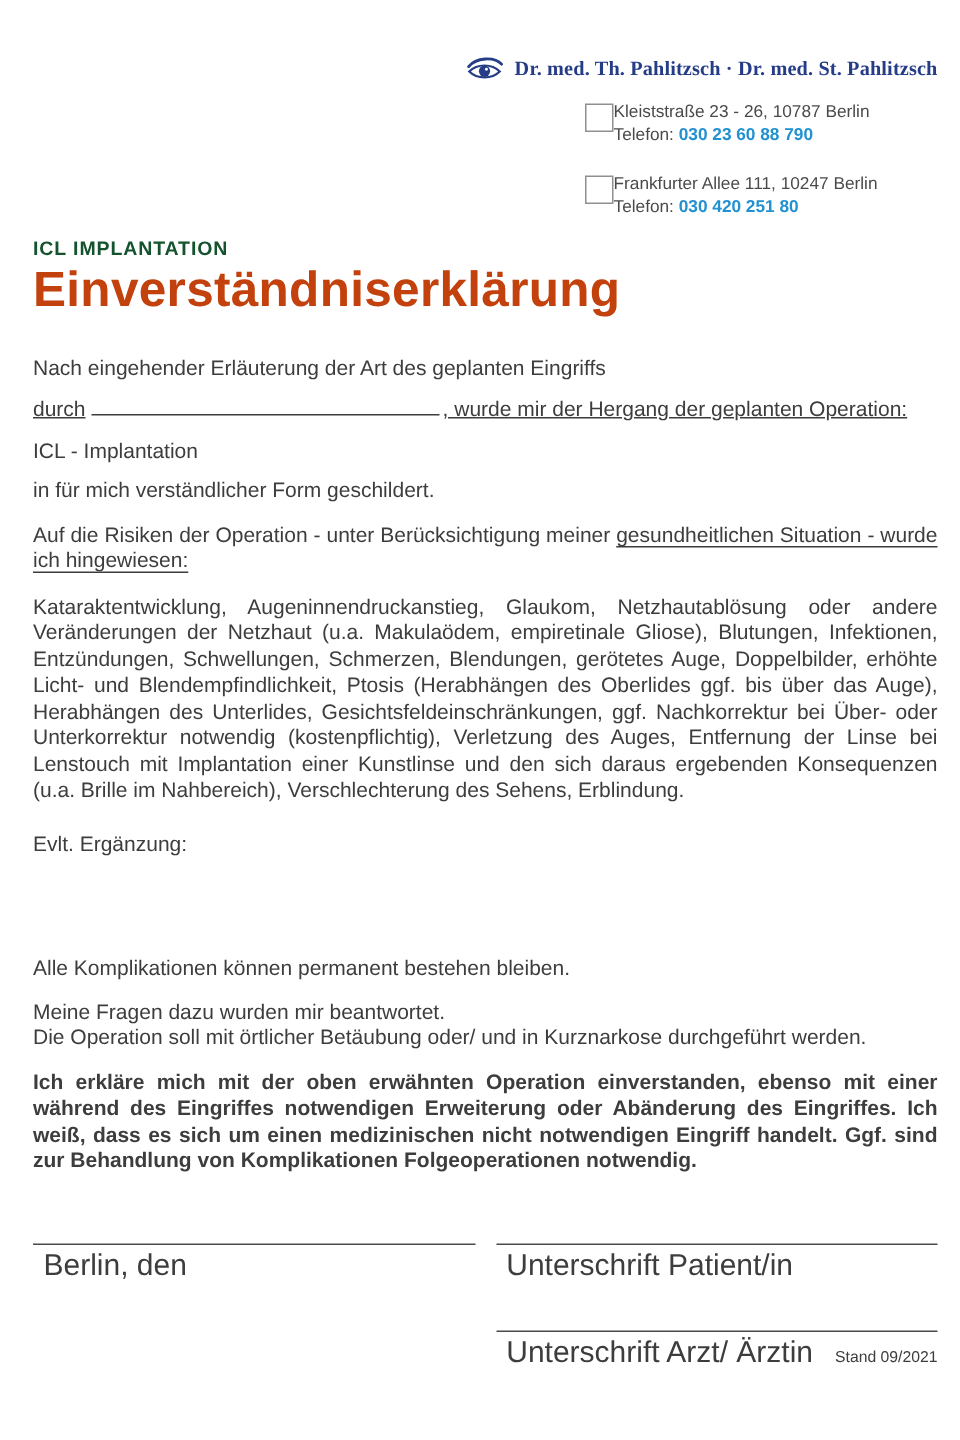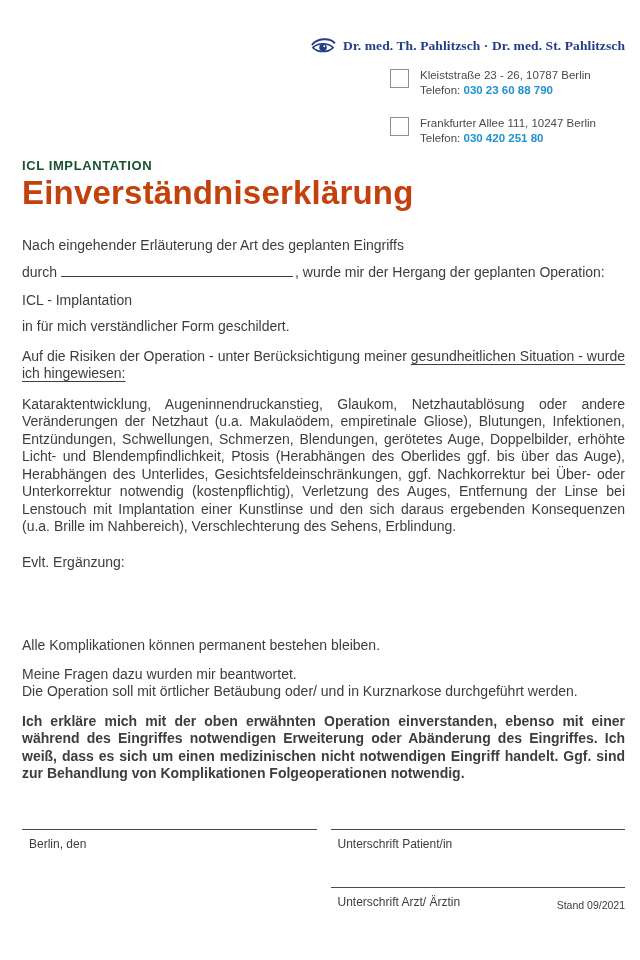--- a/index.html
+++ b/index.html
@@ -18,21 +18,21 @@
   .logo-row {
     position: absolute; top: 36px; right: 15px;
     display: flex; align-items: center; gap: 7px; font-family: Liberation Serif, serif;
   }
   .eye-icon { display: inline-flex; width: 26px; height: 20px; }
   .practice-name {
     color: #253c86; font-size: 13.5px; font-weight: bold; letter-spacing: 0.1px;
   }
   .loc {
     position: absolute; left: 390px;
-    display: flex; align-items: flex-start; gap: 11px;
+    display: flex; align-items: flex-start; gap: 0;
   }
   .loc1 { top: 68px; }
   .loc2 { top: 116px; }
   .checkbox {
     width: 19px; height: 19px; margin-top: 1px;
     border: 1.6px solid #8f8f8f; background: #fff; box-sizing: border-box;
   }
   .loc-text { font-size: 11.5px; line-height: 14.5px; color: #4a4a4a; }
   .phone { color: #2191d0; font-weight: bold; }
 
@@ -41,21 +41,21 @@
   .kicker {
     color: #14532d; font-size: 13px; font-weight: bold;
     letter-spacing: 0.6px; margin: 0 0 2px 0;
   }
   .title {
     color: #c2410c; font-size: 33px; font-weight: bold;
     letter-spacing: 0.2px; line-height: 1.08; margin: 0;
   }
   .main p { margin: 0; font-size: 14px; line-height: 17.5px; }
   .p-intro      { margin-top: 26px !important; }
-  .p-durch      { margin-top: 10px !important; }
+  .p-durch      { margin-top: 10px !important; text-decoration: underline; }
   .p-procedure  { margin-top: 10px !important; font-weight: normal; }
   .p-described  { margin-top: 9px  !important; }
   .p-riskintro  { margin-top: 12px !important; }
   .p-risks      { margin-top: 13px !important; }
   .p-supplement { margin-top: 18px !important; }
   .p-permanent  { margin-top: 0 !important; }
   .p-questions  { margin-top: 11px !important; }
   .p-consent    { margin-top: 12px !important; font-weight: bold; }
   .justify { text-align: justify; }
   .u { text-decoration: underline; text-underline-offset: 2.5px; }
@@ -63,21 +63,21 @@
     display: inline-block; width: 232px; height: 12px;
     border-bottom: 1.4px solid #3d3d3d; margin: 0 2px 0 4px;
     vertical-align: baseline;
   }
   .write-space { height: 66px; }
 
   
   .signatures { display: flex; gap: 14px; margin-top: 46px; }
   .sig-col { flex: 1; }
   .sig-line { border-top: 1.5px solid #4a4a4a; height: 0; }
-  .sig-label { font-size: 12px; line-height: 17.5px; margin-top: 6px; padding-left: 7px; }
+  .sig-label { font-size: 20px; line-height: 17.5px; margin-top: 6px; padding-left: 7px; }
   .sig-block.second { margin-top: 34px; }
   .sig-row { display: flex; align-items: flex-end; justify-content: space-between; }
   .version { font-size: 10.5px; color: #3d3d3d; white-space: nowrap; padding-bottom: 1px; }
 </style>
 </head>
 <body>
 
 <div class="page">
 
   <div class="header">

